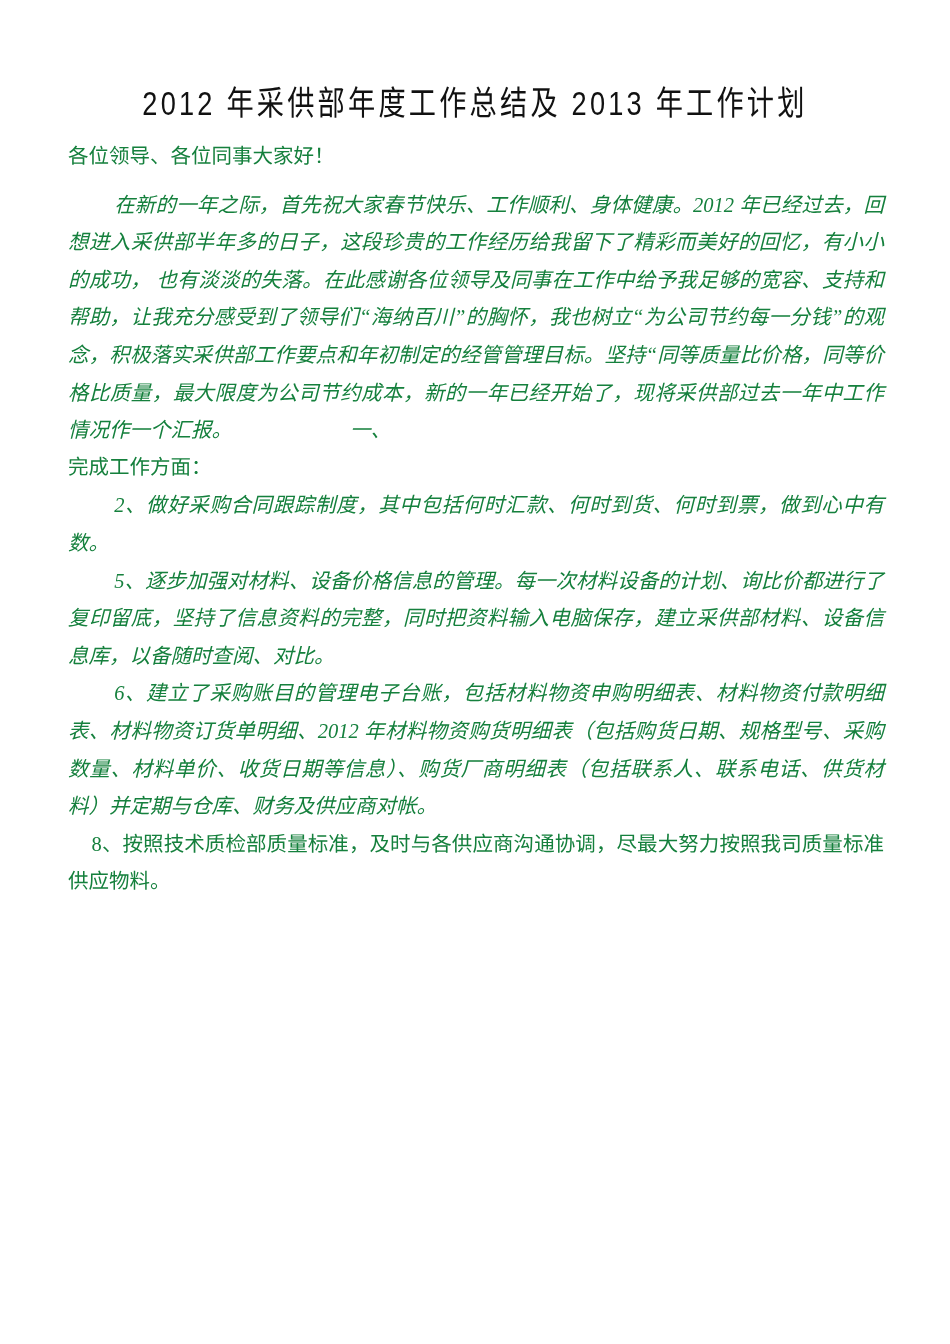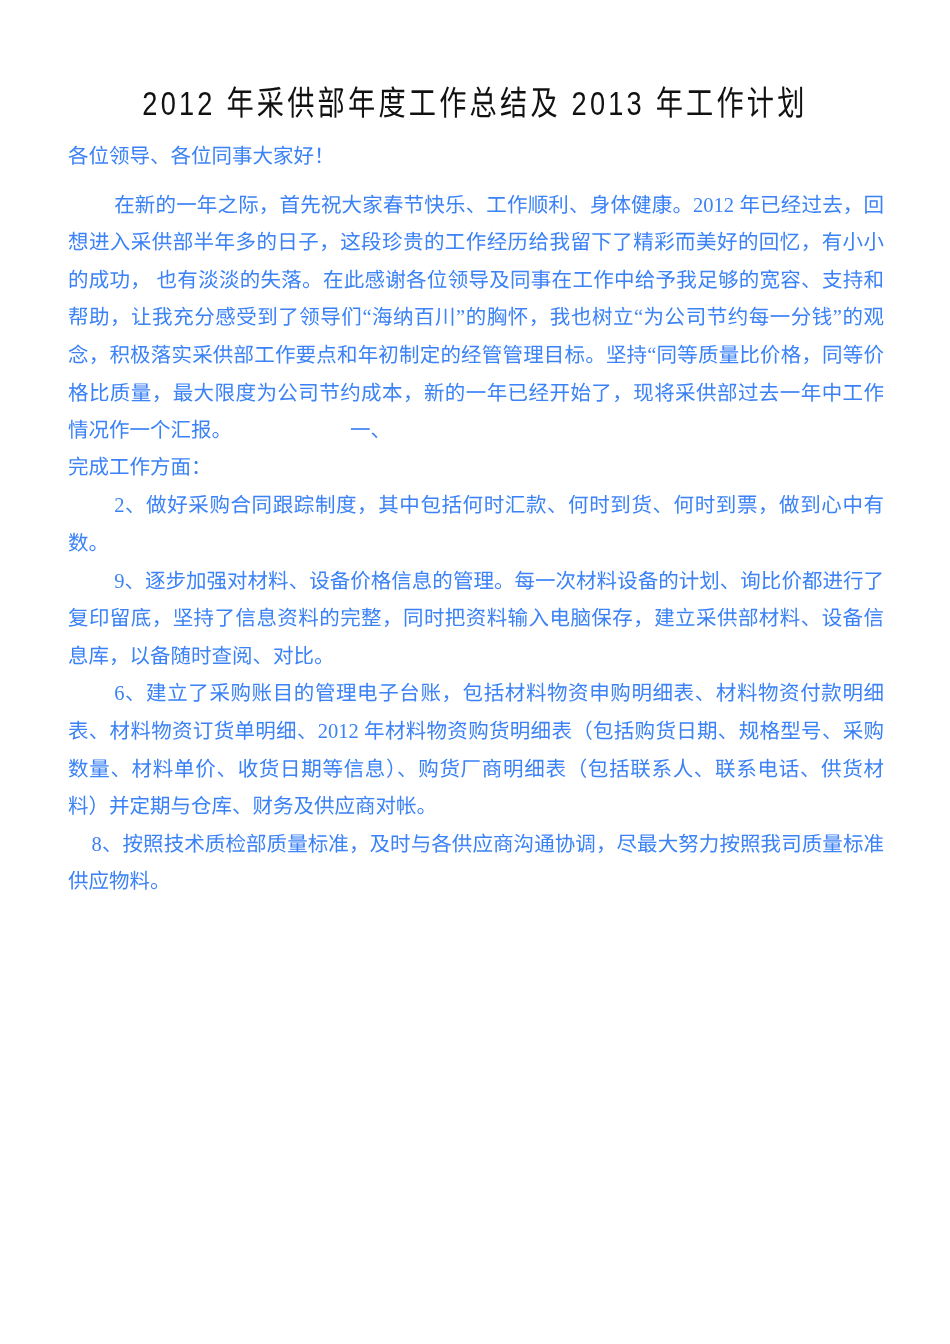--- a/index.html
+++ b/index.html
@@ -38,40 +38,40 @@
 
   
   .body-block {
     position: absolute;
     top: 138px;
     left: 68px;
     width: 816px;
     font-family: "Liberation Serif", "DejaVu Serif", serif;
     font-size: 20.5px;
     line-height: 37.6px;
-    color: #3b82f6;
+    color: #15803d;
     text-align: justify;
     text-justify: inter-ideograph;
   }
 
   .para {
     margin: 0;
     padding: 0;
     text-align: justify;
     text-justify: inter-ideograph;
     word-break: break-all;
     white-space: pre-wrap;
   }
 
   .para.salutation {
     text-indent: 0;
     margin-bottom: 11px;
   }
 
-  .para.indent2 { text-indent: 2.25em; }
+  .para.indent2 { text-indent: 2.25em; font-style: italic; }
   .para.indent1 { text-indent: 1.15em; }
   .para.indent0 { text-indent: 0; font-family: Liberation Mono, monospace; }
 
   
   .tail-spacer {
     display: inline-block;
     width: 118px;
   }
 </style>
 </head>
@@ -87,21 +87,21 @@
 
     <p class="para indent2"><span>在新的一年之际，首先祝大家春节快乐、工作顺利、身体健康。2012 年已经过去，回想进入采供部半年多的日子，这段珍贵的工作经历给我留下了精彩而美好的回忆，有小小的成功， 也有淡淡的失落。在此感谢各位领导及同事在工作中给予我足够的宽容、支持和帮助，让我充分感受到了领导们“海纳百川”的胸怀，我也树立“为公司节约每一分钱”的观念，积极落实采供部工作要点和年初制定的经管管理目标。坚持“同等质量比价格，同等价格比质量，最大限度为公司节约成本，新的一年已经开始了，现将采供部过去一年中工作情况作一个汇报。</span><span class="tail-spacer"></span><span>一、</span></p>
 
     <p class="para indent0">完成工作方面：</p>
 
 
 
     <p class="para indent2">2、做好采购合同跟踪制度，其中包括何时汇款、何时到货、何时到票，做到心中有数。</p>
 
 
-    <p class="para indent2">9、逐步加强对材料、设备价格信息的管理。每一次材料设备的计划、询比价都进行了复印留底，坚持了信息资料的完整，同时把资料输入电脑保存，建立采供部材料、设备信息库，以备随时查阅、对比。</p>
+    <p class="para indent2">5、逐步加强对材料、设备价格信息的管理。每一次材料设备的计划、询比价都进行了复印留底，坚持了信息资料的完整，同时把资料输入电脑保存，建立采供部材料、设备信息库，以备随时查阅、对比。</p>
 
     <p class="para indent2">6、建立了采购账目的管理电子台账，包括材料物资申购明细表、材料物资付款明细表、材料物资订货单明细、2012 年材料物资购货明细表（包括购货日期、规格型号、采购数量、材料单价、收货日期等信息）、购货厂商明细表（包括联系人、联系电话、供货材料）并定期与仓库、财务及供应商对帐。</p>
 
 
     <p class="para indent1">8、按照技术质检部质量标准，及时与各供应商沟通协调，尽最大努力按照我司质量标准供应物料。</p>
 
   </div>
 </div>
 
 </body></html>

